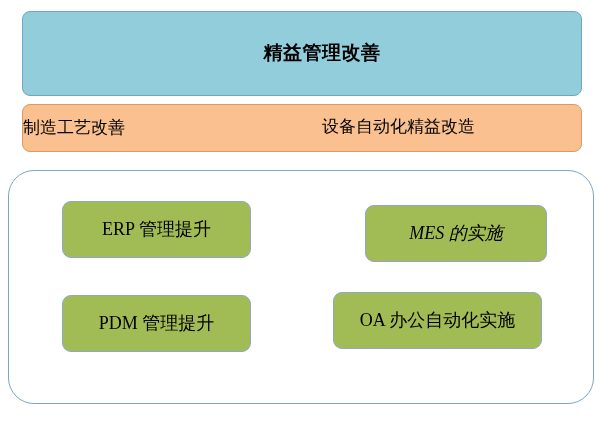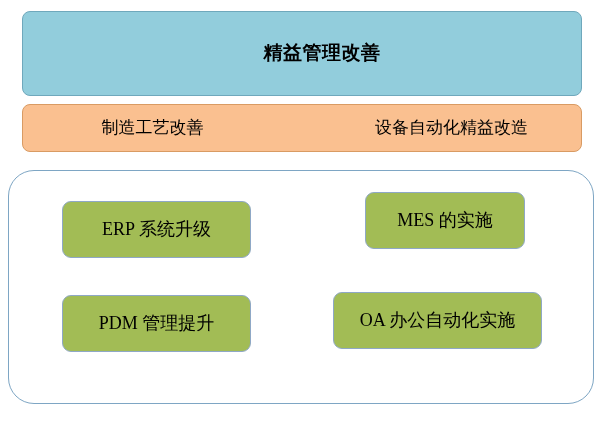--- a/index.html
+++ b/index.html
@@ -59,28 +59,27 @@
     height: 48px;
     box-sizing: border-box;
     background: #FAC090;
     border: 1px solid #D99B63;
     border-radius: 8px;
     display: flex;
     align-items: center;
   }
   .band-orange .cell {
     flex: 1 1 50%;
-    text-align: center;
     font-size: 17px;
     color: #000000;
     white-space: nowrap;
     line-height: 1.1;
   }
   .band-orange .cell.left  { padding-right: 26px; }
-  .band-orange .cell.right { padding-left: 14px; }
+  .band-orange .cell.right { padding-left: 14px; font-family: Liberation Mono, monospace; }
 
   
   .container-outer {
     position: absolute;
     left: 8px;
     top: 170px;
     width: 586px;
     height: 234px;
     box-sizing: border-box;
     background: #ffffff;
@@ -97,38 +96,38 @@
     border-radius: 9px;
     display: flex;
     align-items: center;
     justify-content: center;
     color: #000000;
     font-size: 18px;
     white-space: nowrap;
     line-height: 1.1;
   }
   .box-erp { left: 62px;  top: 201px; width: 189px; height: 57px; }
-  .box-mes { left: 365px; top: 192px; width: 160px; height: 57px; }
+  .box-mes { left: 365px; top: 205px; width: 182px; height: 57px; font-style: italic; }
   .box-pdm { left: 62px;  top: 295px; width: 189px; height: 57px; }
   .box-oa  { left: 333px; top: 292px; width: 209px; height: 57px; }
 </style>
 </head>
 <body>
 
 <div id="canvas">
 
   <div class="banner-blue">
     <div class="line">精益管理改善</div>
   </div>
 
   <div class="band-orange">
     <div class="cell left">制造工艺改善</div>
     <div class="cell right">设备自动化精益改造</div>
   </div>
 
   <div class="container-outer"></div>
 
-  <div class="box-green box-erp">ERP 系统升级</div>
+  <div class="box-green box-erp">ERP 管理提升</div>
   <div class="box-green box-mes">MES 的实施</div>
   <div class="box-green box-pdm">PDM 管理提升</div>
   <div class="box-green box-oa">OA 办公自动化实施</div>
 
 </div>
 
 </body></html>

